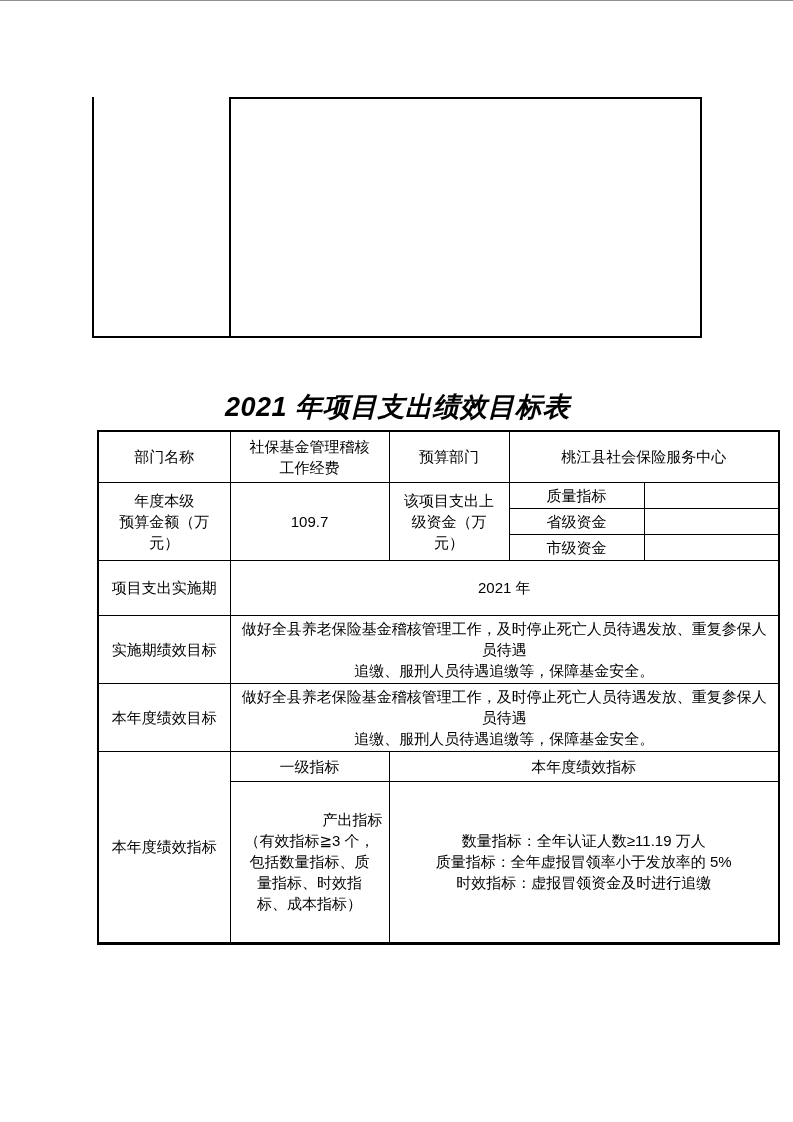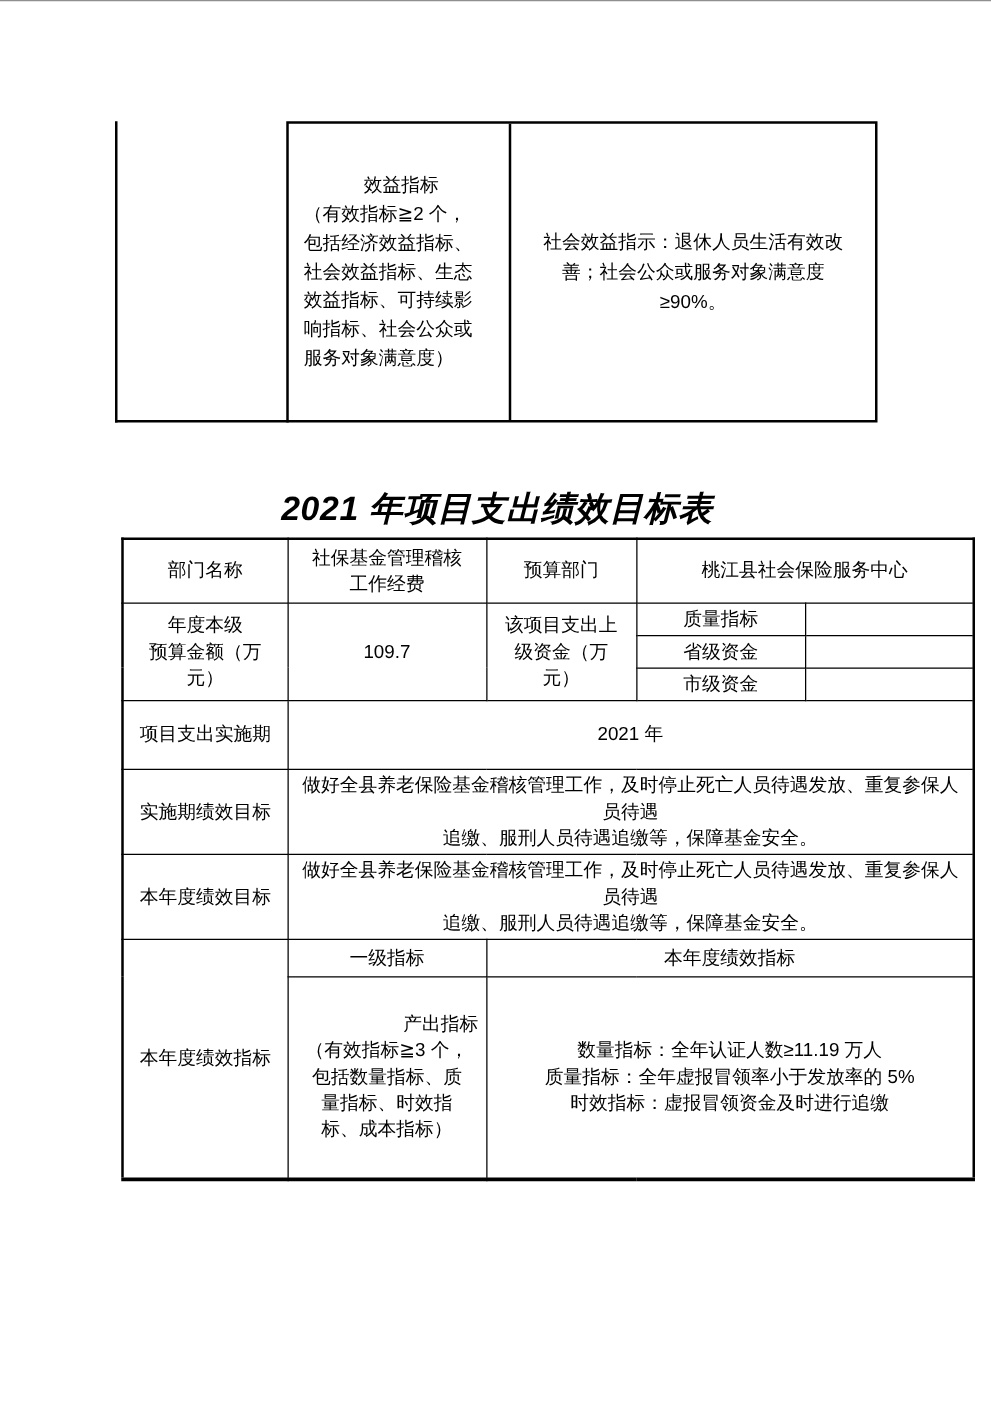--- a/index.html
+++ b/index.html
@@ -86,31 +86,20 @@
   }
 </style>
 </head>
 <body>
 
 <div class="scan-top-edge"></div>
 
 <div class="frag-left-line"></div>
 <div class="frag-bottom-line"></div>
 <div class="frag-box">
-  <div class="frag-cell-1">
-    <div class="cell-title">效益指标</div>
-    <div class="cell-detail">（有效指标≧2 个，
-包括经济效益指标、
-社会效益指标、生态
-效益指标、可持续影
-响指标、社会公众或
-服务对象满意度）</div>
-  </div>
-  <div class="frag-cell-2">社会效益指示：退休人员生活有效改
-善；社会公众或服务对象满意度≥90%。</div>
 </div>
 
 <div class="doc-title">2021 年项目支出绩效目标表</div>
 
 <table class="main">
   <colgroup>
     <col style="width:132px">
     <col style="width:159px">
     <col style="width:120px">
     <col style="width:135px">

